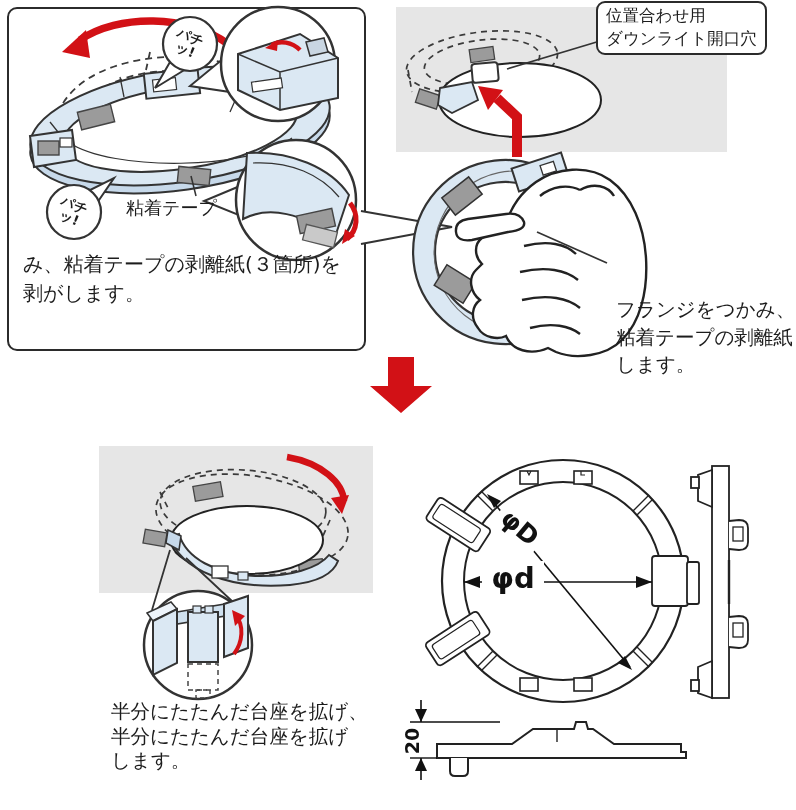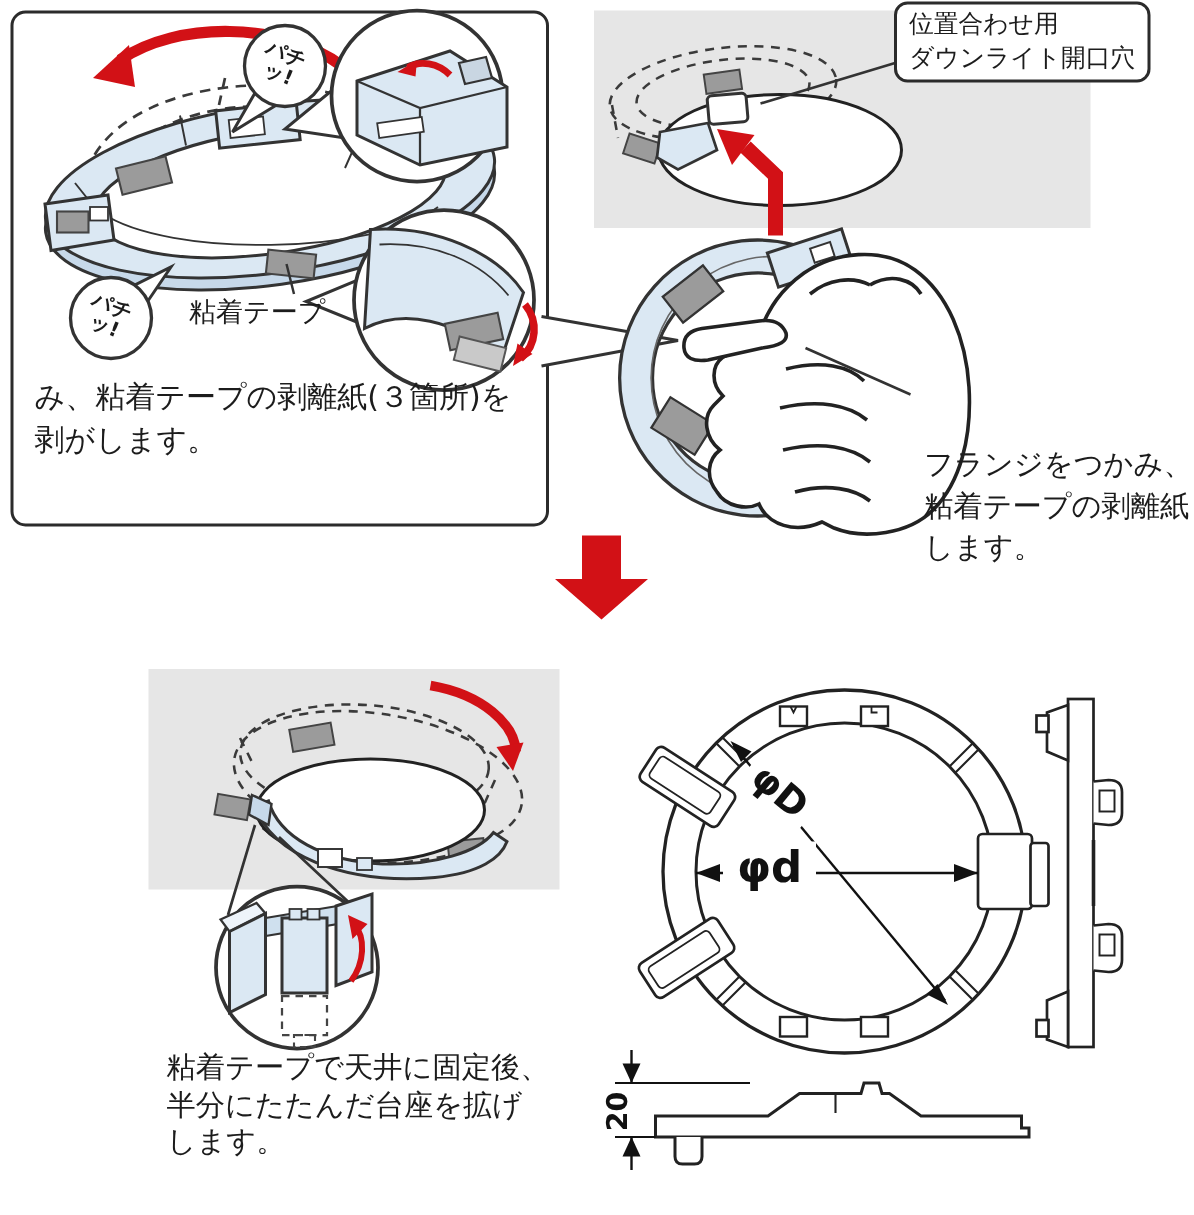--- a/index.html
+++ b/index.html
@@ -317,21 +317,21 @@
     <div>ダウンライト開口穴</div>
   </div>
 
   <div class="txt cap" style="left:616px;top:258px;margin-top:38px;">
     <div>フランジをつかみ、</div>
     <div>粘着テープの剥離紙</div>
     <div>します。</div>
   </div>
 
   <div class="txt cap cap3" style="left:111px;top:700px;">
-    <div>粘着テープで天井に固定後、</div>
+    <div>半分にたたんだ台座を拡げ、</div>
     <div>半分にたたんだ台座を拡げ</div>
     <div>します。</div>
   </div>
 
   <div class="txt dim phiD" style="left:494px;top:513px;">φD</div>
   <div class="txt dim phid" style="left:482px;top:561px;">φd</div>
   <div class="txt dim dim20" style="left:392px;top:730px;">20</div>
 
 </div>
 

